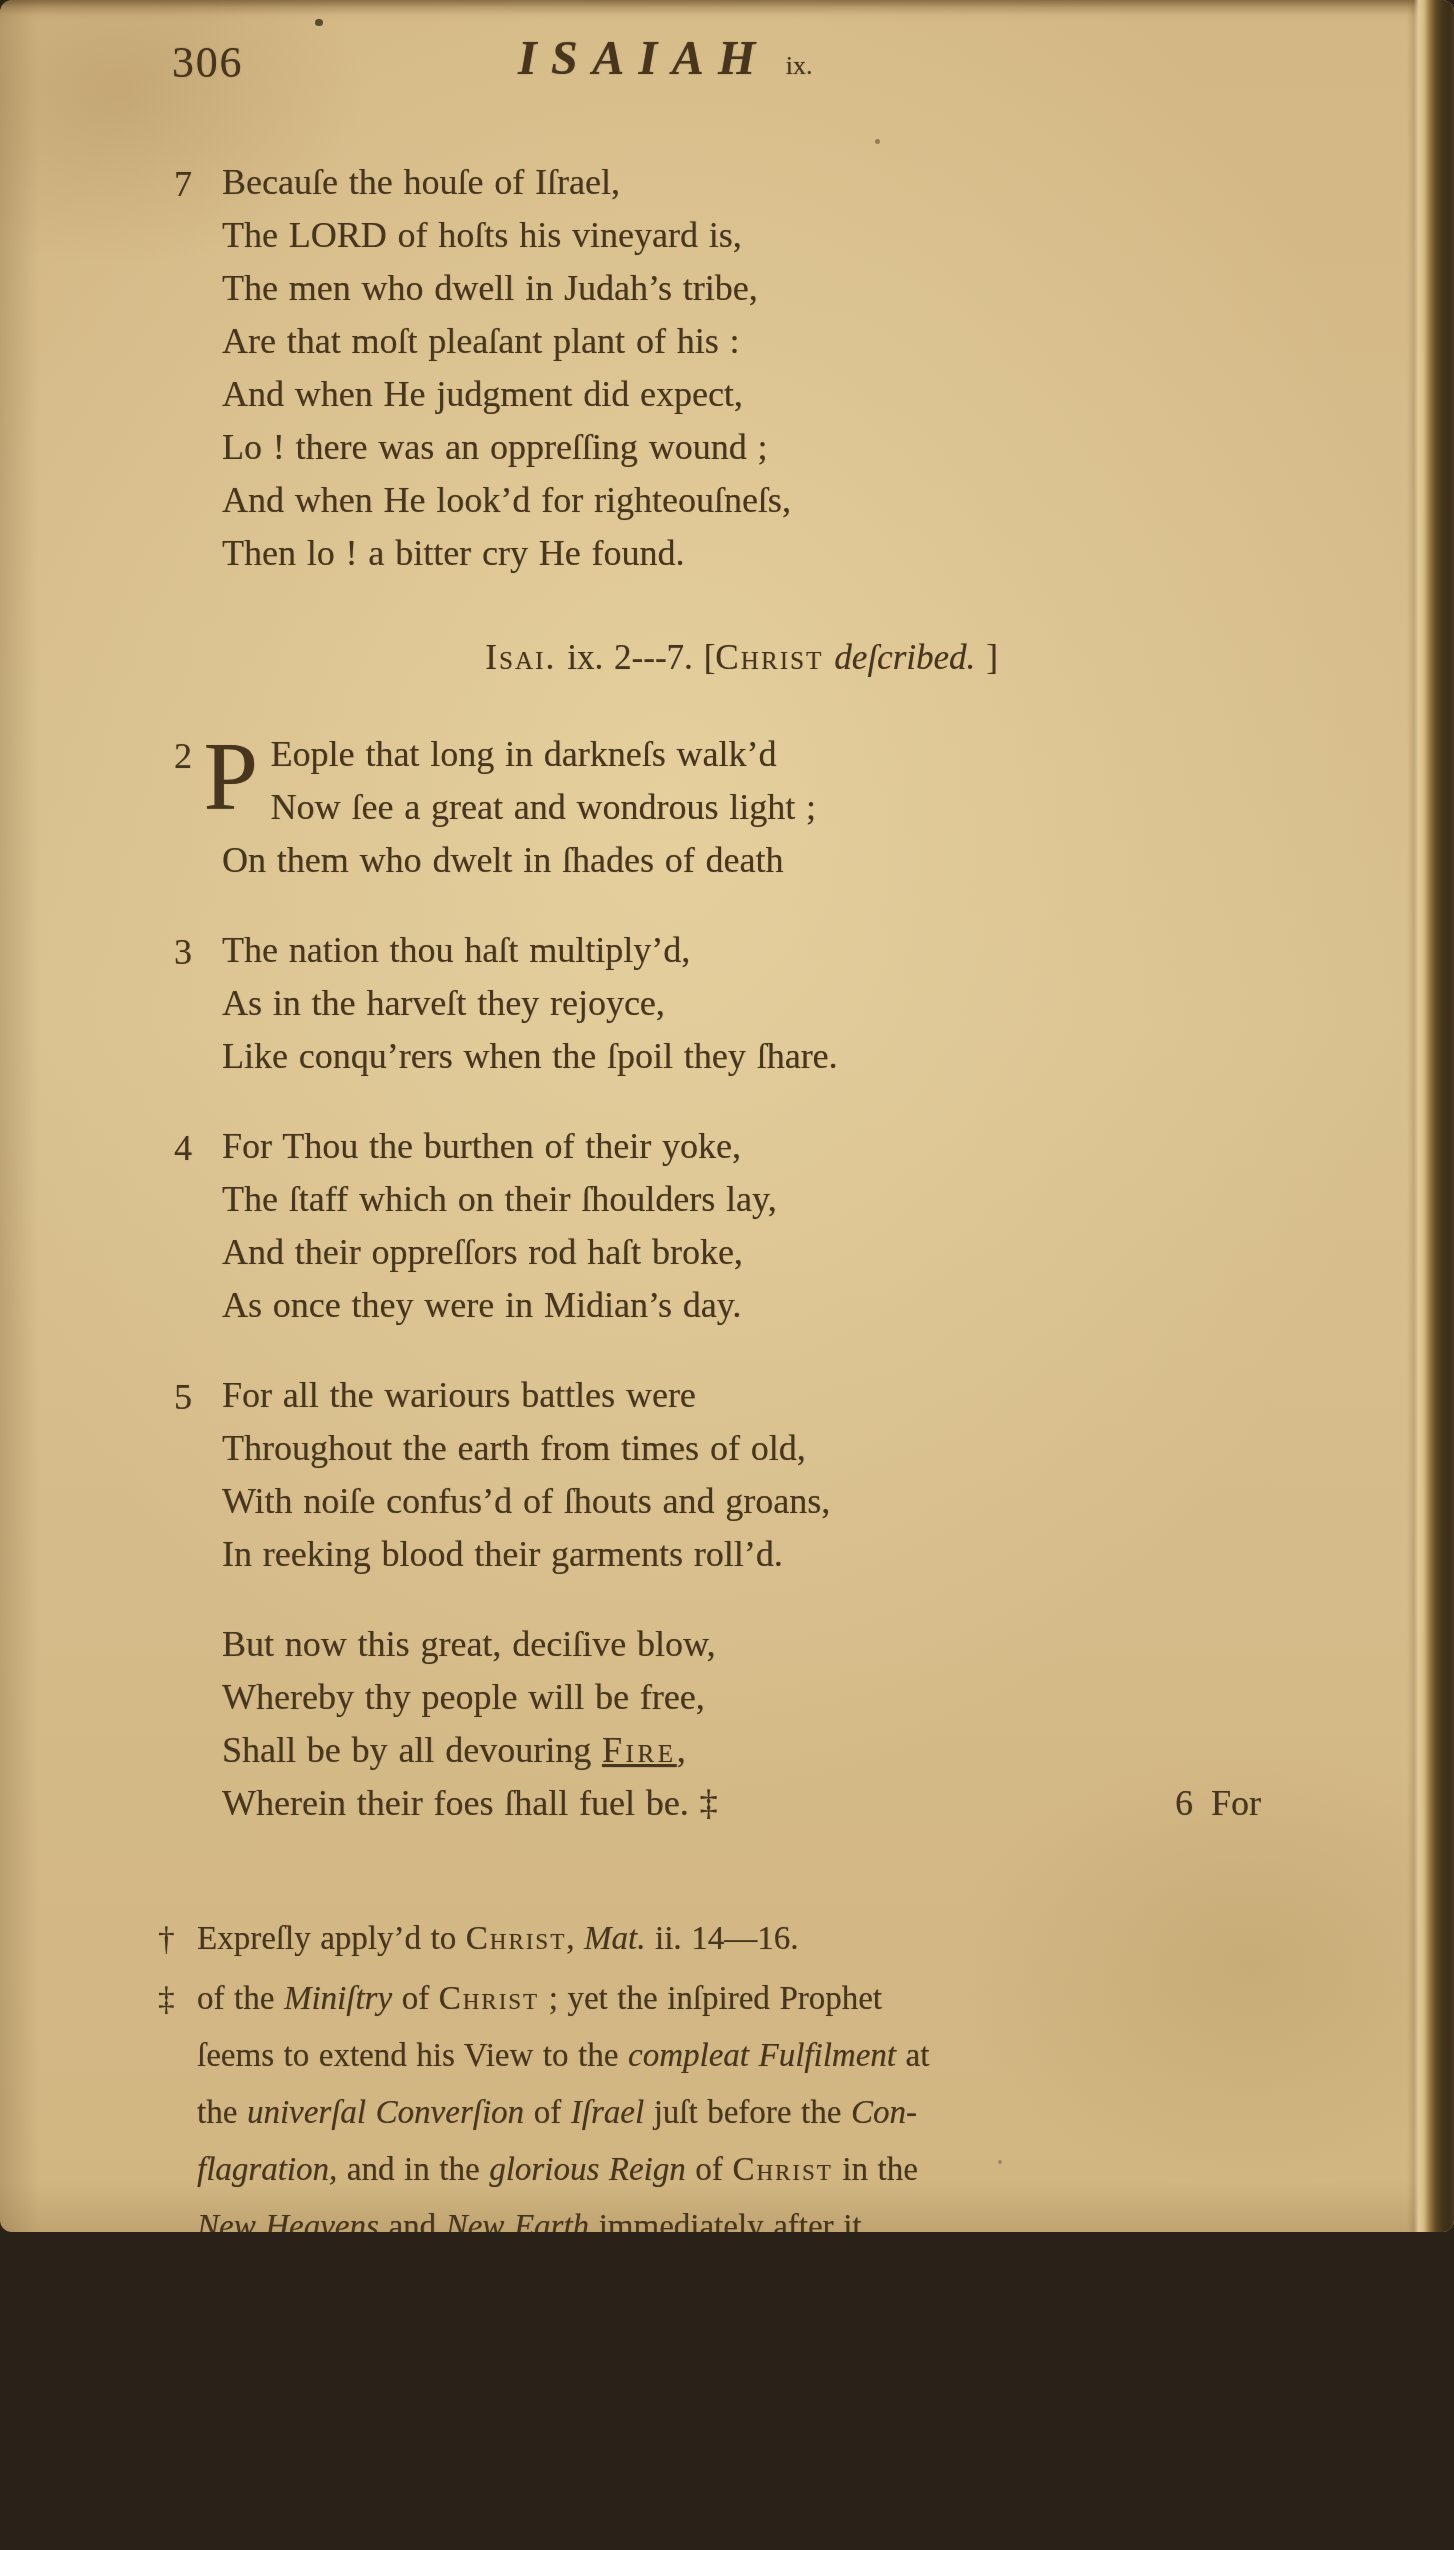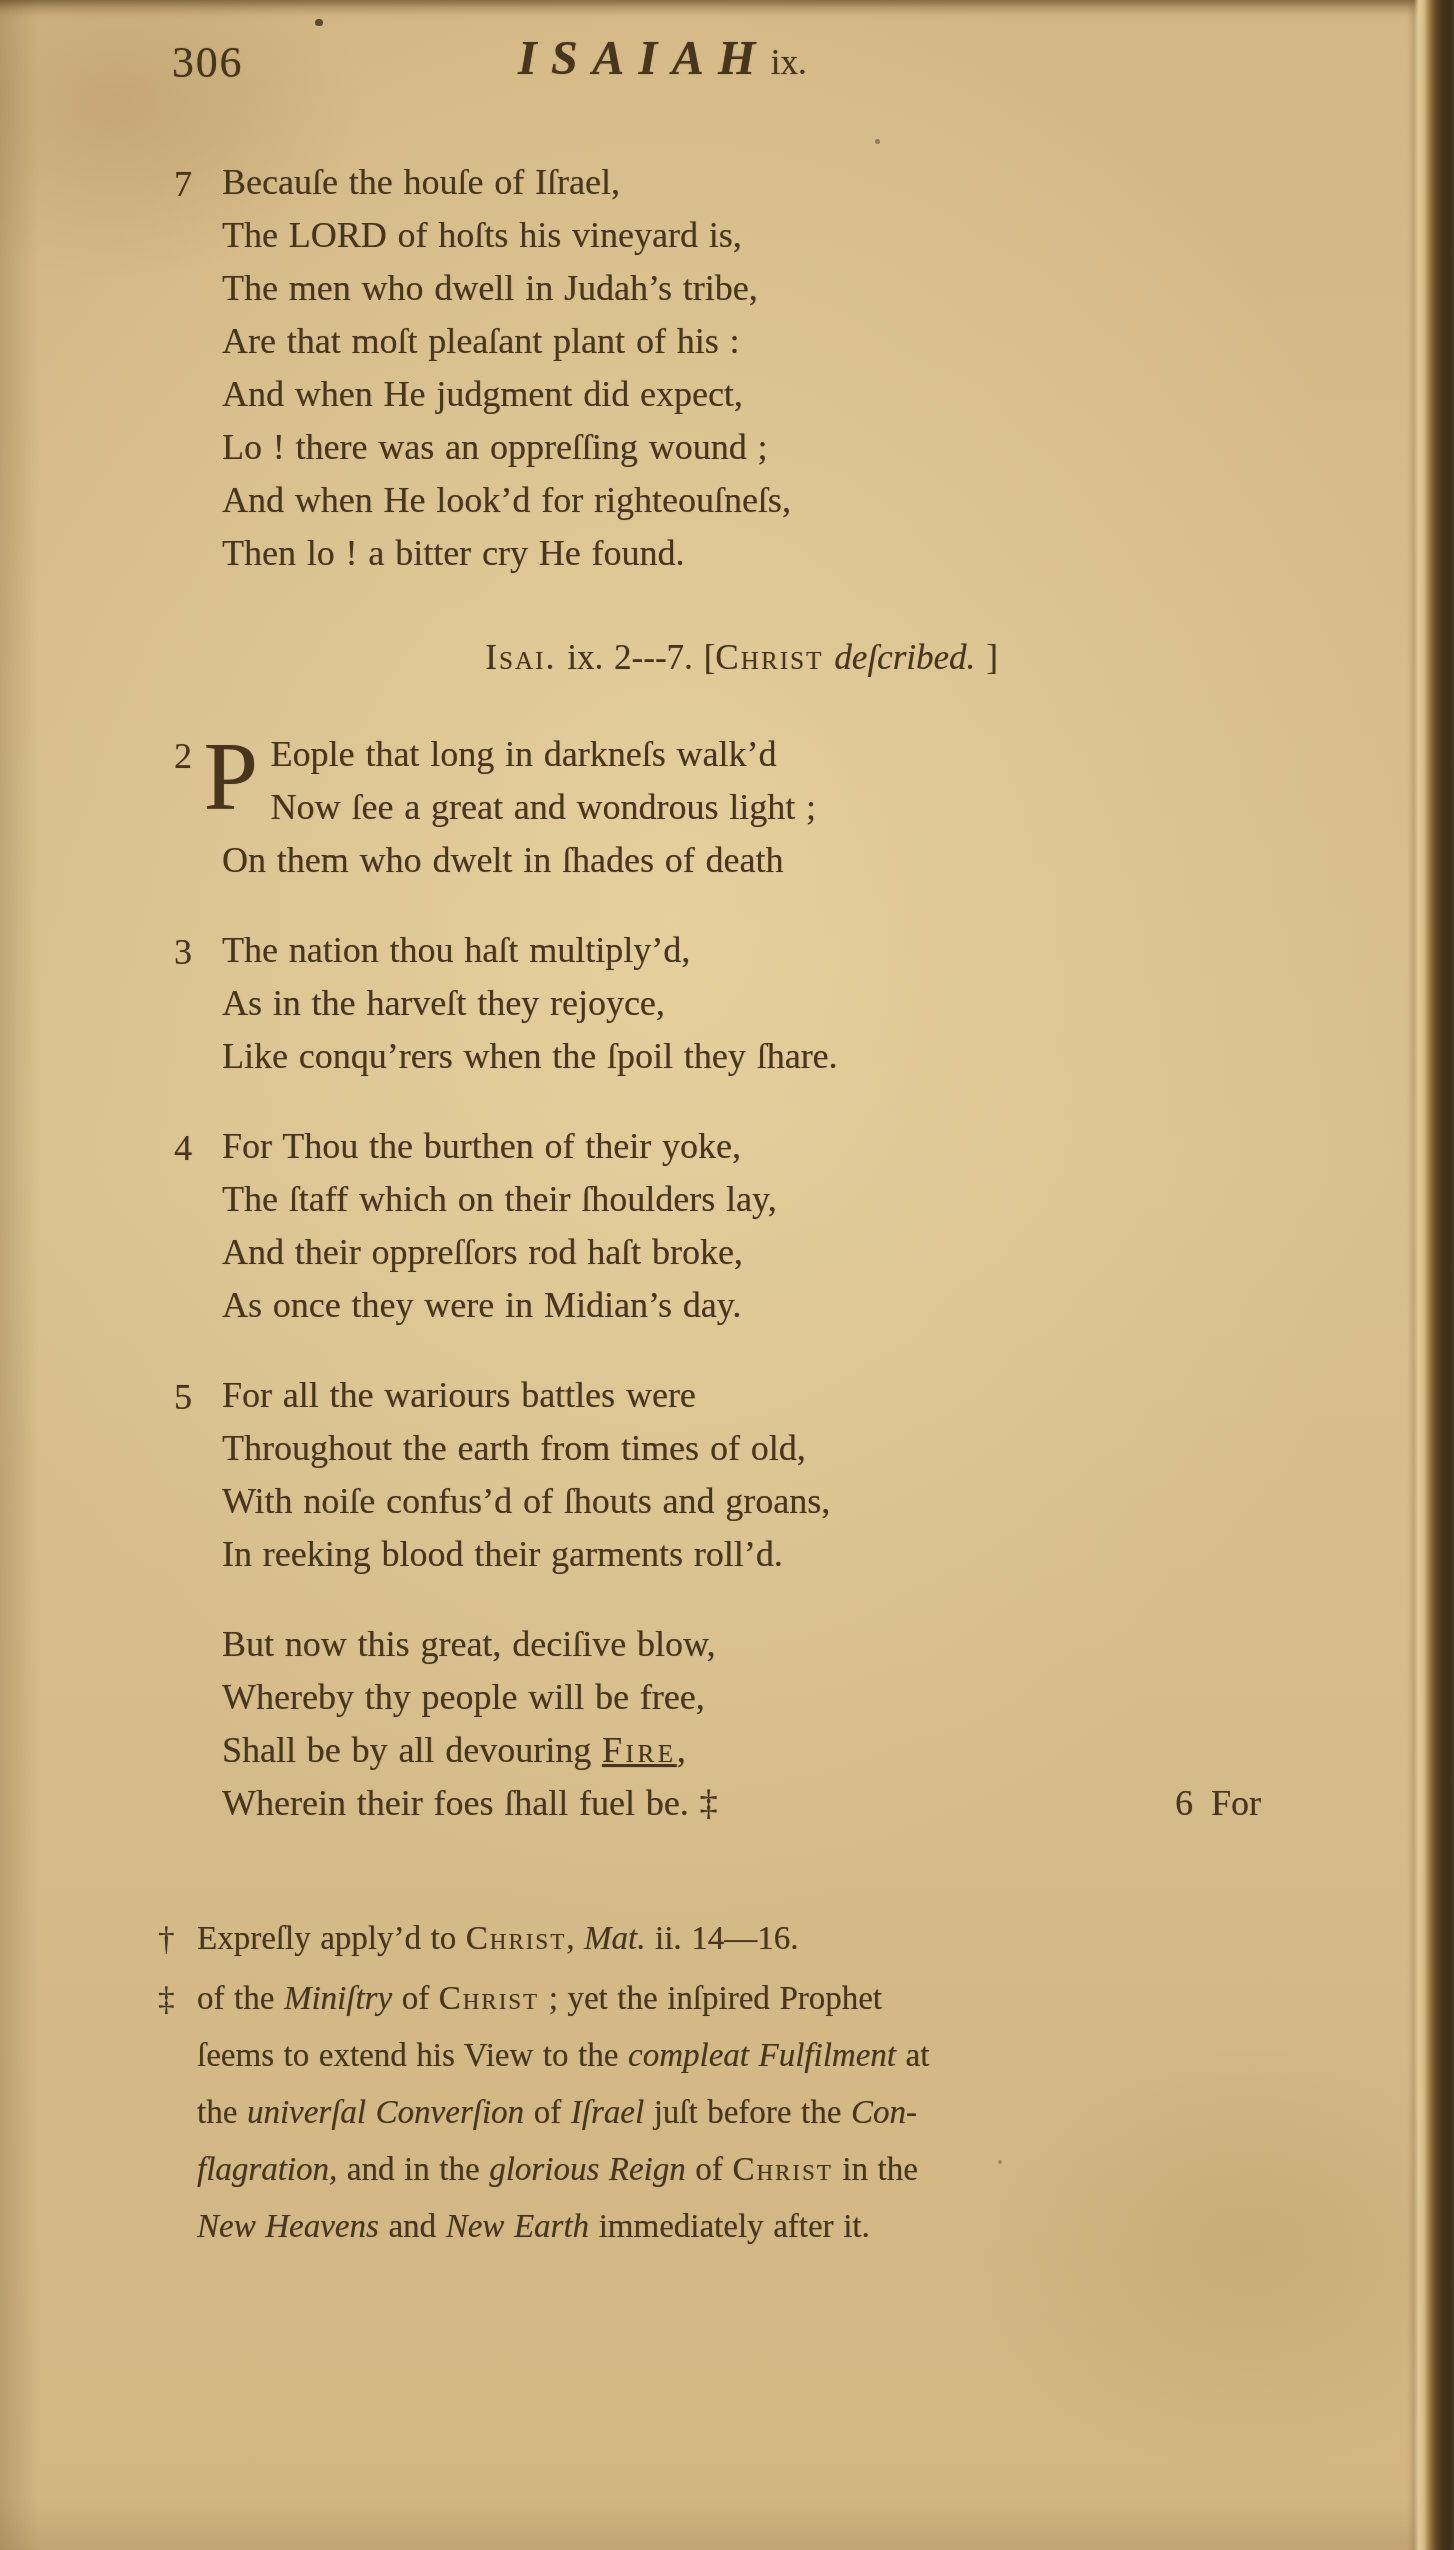--- a/index.html
+++ b/index.html
@@ -1,45 +1,46 @@
 <!DOCTYPE html>
 <html style="font-size:13.5px"><head>
 <meta charset="utf-8">
 <style>
   html,body{margin:0;padding:0;background:#2a2118;}
   .paper{
     position:relative;
-    width:1454px;height:2550px;
+    width:1454px;height:2232px;
     overflow:hidden;
     font-family:"Liberation Serif","DejaVu Serif",serif;
     color:#47351e;
     background:
       radial-gradient(ellipse 1057px 1396px at 46% 36%, rgba(240,222,172,.55), rgba(240,222,172,0) 72%),
       radial-gradient(ellipse 423px 321px at 86% 88%, rgba(150,115,62,.18), rgba(150,115,62,0) 70%),
       radial-gradient(ellipse 355px 254px at 8% 4%, rgba(140,105,55,.22), rgba(140,105,55,0) 70%),
       linear-gradient(90deg, rgba(120,92,52,.28) 0px, rgba(120,92,52,0) 39px),
       linear-gradient(0deg, rgba(146,114,66,.28) 0px, rgba(146,114,66,0) 51px),
       linear-gradient(180deg,#c4a572 0px,#d3b885 22px,#d8bf8e 46%,#d1b682 100%);
+    border-radius: 12px;
   }
   .top-edge{position:absolute;top:0;left:0;right:0;height:15px;pointer-events:none;
     background:linear-gradient(180deg, rgba(84,60,30,.55), rgba(84,60,30,.18) 50%, rgba(84,60,30,0));}
   .right-edge{position:absolute;top:0;right:0;width:47px;height:100%;pointer-events:none;
     background:linear-gradient(90deg,
       rgba(0,0,0,0) 0px, rgba(128,100,58,.25) 6.8px,
       #e2cc9a 12px, #d4b983 17px, #96763f 23px,
       #5d4726 29px, #44331a 36px, #3c2d16 42px, #4a3820 47px);}
   .speck{position:absolute;border-radius:50%;background:#3d2e19;opacity:.8;}
 
   .pagehead{position:absolute;top:0;left:0;width:100%;height:144px;}
   .pageno{position:absolute;left:172px;top:37px;font-size:44px;letter-spacing:1.7px;
     text-shadow:0 0 1.2px rgba(66,50,28,.55);}
   .booktitle{position:absolute;left:518px;top:30px;white-space:nowrap;
     text-shadow:0 0 1.2px rgba(66,50,28,.55);}
   .bt{font-style:italic;font-size:48px;letter-spacing:.30em;font-weight:bold;}
-  .ch{font-size:35px;margin-left:1px;}
+  .ch{font-size:26px;margin-left:16px;}
 
   .content{position:absolute;left:222px;top:156px;width:1039px;
     text-shadow:0.3px 0.3px 0.9px rgba(66,50,28,.45);}
   .stanza{position:relative;margin-bottom:37px;font-size:36px;line-height:53px;}
   .stanza.first{margin-bottom:51px;}
   .line{white-space:nowrap;word-spacing:.05em;}
   .vnum{position:absolute;left:-48px;top:1.7px;}
   .dropcap{float:left;font-size:98px;line-height:.93;margin:2.5px 12.7px 0 -18.6px;}
   .sect-head{font-size:35px;line-height:53px;margin-bottom:44px;text-align:center;white-space:nowrap;
     word-spacing:.06em;}

